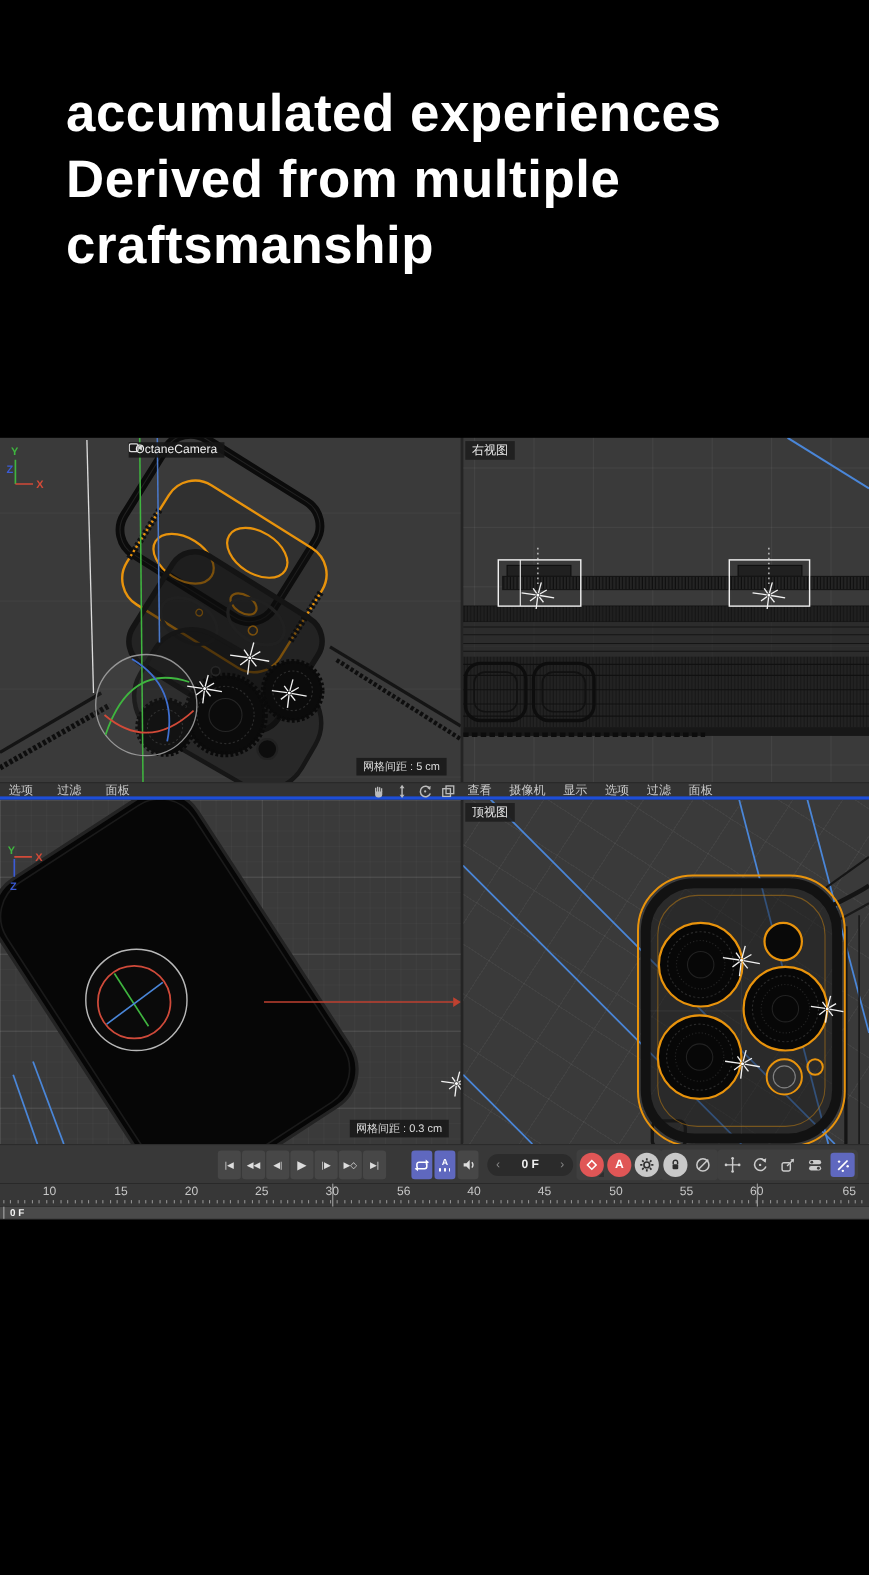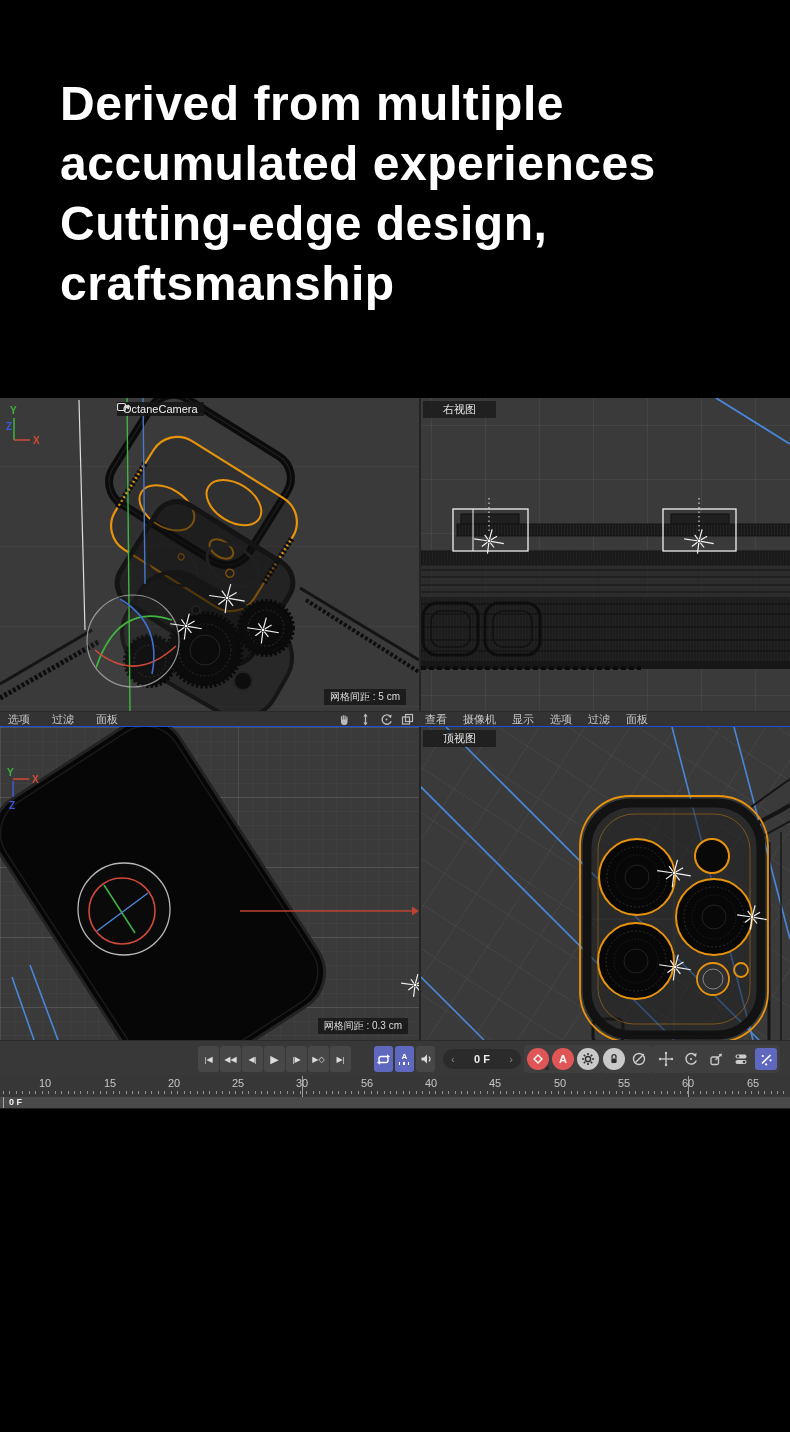--- a/index.html
+++ b/index.html
@@ -23,30 +23,30 @@
                         linear-gradient(90deg,rgba(255,255,255,.07) 1px,transparent 1px),
                         linear-gradient(rgba(255,255,255,.025) 1px,transparent 1px),
                         linear-gradient(90deg,rgba(255,255,255,.025) 1px,transparent 1px);
        background-size:419px 70px,238px 419px,14px 14px,14px 14px;}
   #vp4{left:421px;top:727px;width:369px;height:313px;
        background-image:repeating-linear-gradient(33deg,rgba(255,255,255,.04) 0 1px,transparent 1px 38px),
                         repeating-linear-gradient(-57deg,rgba(255,255,255,.04) 0 1px,transparent 1px 38px);}
   .vdiv{position:absolute;left:419px;top:398px;width:2px;height:642px;background:#242424;z-index:5;}
   .vp svg{position:absolute;left:0;top:0;}
   .vp-label{position:absolute;left:2px;top:3px;background:rgba(30,30,30,.92);color:#e8e8e8;
-            font-size:11px;padding:1px 20px;z-index:3;}
+            font-size:11px;padding:1px 6px;z-index:3;}
   .cam-label{position:absolute;left:117px;top:4px;background:rgba(22,22,22,.88);color:#efefef;
              font-size:11px;padding:1px 6px;display:flex;align-items:center;gap:5px;z-index:3;}
   .grid-label{position:absolute;background:rgba(25,25,25,.9);color:#ddd;font-size:10px;
               padding:1px 6px;z-index:3;white-space:nowrap;}
   .watermark{position:absolute;right:34px;top:20px;font-size:29px;color:#8f8f8f;
              letter-spacing:1px;z-index:3;}
   
   .menu-row{position:absolute;left:0;top:711px;width:790px;height:16px;background:#333;
-            border-top:1px solid #2a2a2a;border-bottom:1px solid #1d4ed8;box-sizing:border-box;
+            border-top:1px solid #2a2a2a;border-bottom:3px solid #1d4ed8;box-sizing:border-box;
             z-index:6;display:flex;}
   .menu-half{position:relative;display:flex;align-items:center;font-size:11px;color:#c9c9c9;}
   .menu-half.left{width:421px;padding-left:8px;gap:22px;box-sizing:border-box;}
   .menu-half.right{flex:1;padding-left:4px;gap:16px;}
   .nav-icons{position:absolute;right:7px;top:1px;display:flex;gap:8px;}
   .nav-icons svg{display:block;}
   
   .toolbar{position:absolute;left:0;top:1040px;width:790px;height:36px;background:#383838;
            border-top:1px solid #2b2b2b;box-sizing:border-box;}
   .brand{position:absolute;left:58px;top:1px;z-index:7;font-size:27px;color:#fff;white-space:nowrap;}
@@ -90,23 +90,22 @@
   .scrub .cf{position:absolute;left:9px;top:0;font-size:9px;font-weight:700;color:#f2f2f2;}
   .scrub .cfline{position:absolute;left:3px;top:0;width:1px;height:11px;background:#a8a8a8;}
   .footer{position:absolute;left:0;top:1109px;width:790px;height:323px;background:#000;}
 </style>
 </head>
 <body>
 
 <div class="stage">
 
   <div class="hero-title">
+    <div>accumulated experiences</div>
     <div>Derived from multiple</div>
-    <div>accumulated experiences</div>
-    <div>Cutting-edge design,</div>
     <div>craftsmanship</div>
   </div>
 
   <div class="vp" id="vp1">
     <svg width="419" height="313" viewBox="0 0 419 313">
 
       <line x1="79" y1="2" x2="85" y2="232" stroke="#dcdcdc" stroke-width="1.2"></line>
 
       <g transform="translate(200 82) rotate(32)">
         <rect x="-80" y="-62" width="160" height="124" rx="26" fill="none" stroke="#0b0b0b" stroke-width="8"></rect>
@@ -578,21 +577,21 @@
     <span class="rnum" style="left:110px">15</span>
     <span class="rnum" style="left:174px">20</span>
     <span class="rnum" style="left:238px">25</span>
     <span class="rnum" style="left:302px">30</span>
     <span class="rnum" style="left:367px">56</span>
     <span class="rnum" style="left:431px">40</span>
     <span class="rnum" style="left:495px">45</span>
     <span class="rnum" style="left:560px">50</span>
     <span class="rnum" style="left:624px">55</span>
     <span class="rnum" style="left:688px">60</span>
-    <span class="rnum" style="left:753px">65</span>
+    <span class="rnum" style="left:772px">65</span>
     <div class="marker" style="left:302px"></div>
     <div class="marker" style="left:688px"></div>
     <div class="tickrow">
         <i style="left: 3px;"></i>
         <i style="left: 9.45px;"></i>
         <i style="left: 15.9px;"></i>
         <i style="left: 22.35px;"></i>
         <i style="left: 28.8px;"></i>
         <i style="left: 35.25px;"></i>
         <i style="left: 41.7px;"></i>

